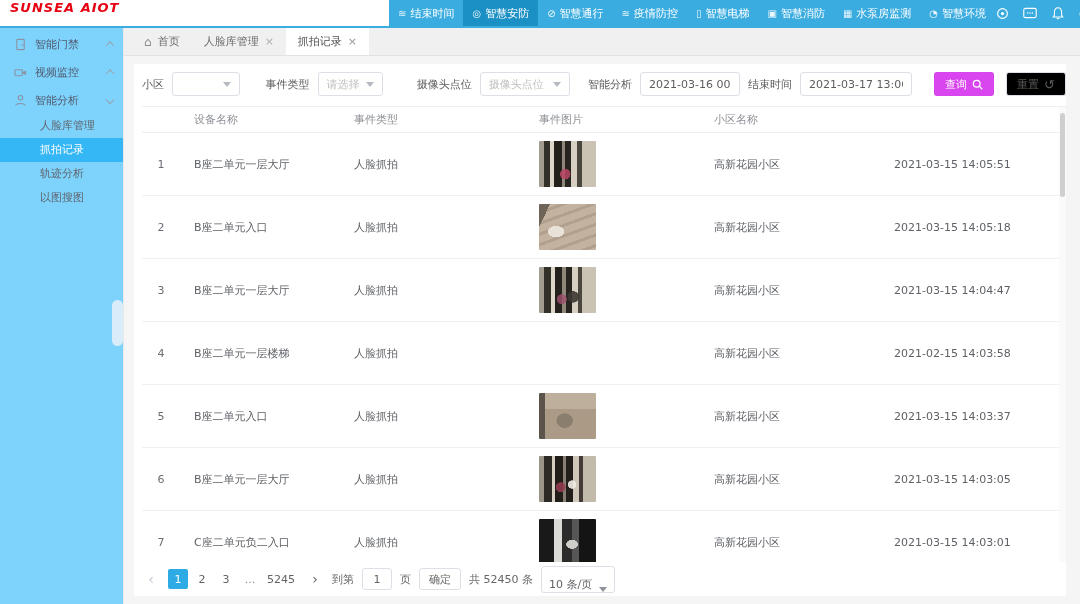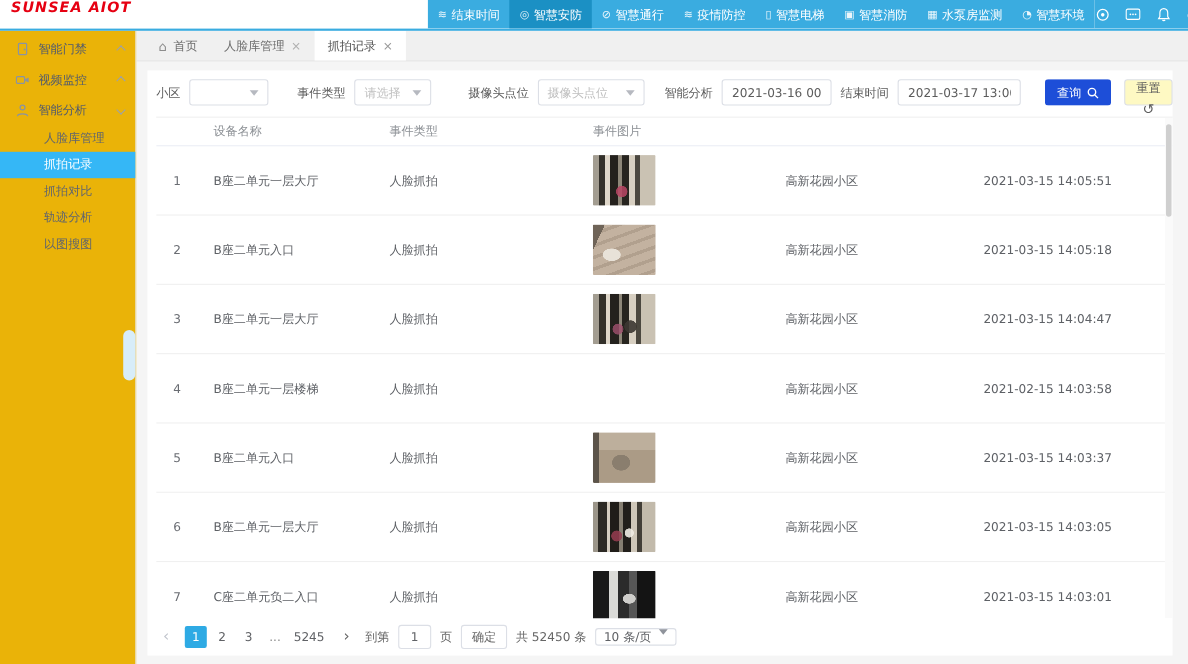--- a/index.html
+++ b/index.html
@@ -19,21 +19,21 @@
   .topnav-ico { font-size:10px; opacity:.9; }
   .topbar-right { flex:1; display:flex; align-items:center; justify-content:flex-end; background:#3aace0; padding-right:0; gap:14px; }
   .tb-icon { width:14px; height:14px; display:flex; align-items:center; justify-content:center; color:#fff; cursor:pointer; flex:0 0 auto; }
   .tb-icon svg { display:block; }
   .user-chip { display:flex; align-items:center; gap:5px; color:#fff; font-size:11px; cursor:pointer; white-space:nowrap; }
 
   
   .body-row { flex:1; display:flex; position:relative; overflow:hidden; }
 
   
-  .sidebar { width:124px; flex:0 0 124px; background:#eab308; border-right:1px solid #e8e8e8; padding-top:2px; }
+  .sidebar { width:124px; flex:0 0 124px; background:#7dd3fc; border-right:1px solid #e8e8e8; padding-top:2px; }
   .side-group { height:28px; display:flex; align-items:center; padding:0 10px 0 14px; color:#515a6e; cursor:pointer; }
   .side-group .g-ico { width:13px; height:13px; margin-right:8px; color:#8a93a3; flex:0 0 auto; }
   .side-group .g-label { flex:1; font-size:11px; }
   .chev { width:6px; height:6px; border-right:1px solid #9aa1ad; border-bottom:1px solid #9aa1ad; flex:0 0 auto; }
   .chev.up { transform:rotate(-135deg) translate(-1px,-1px); }
   .chev.down { transform:rotate(45deg); }
   .submenu { }
   .submenu-item { height:24px; line-height:24px; padding-left:40px; color:#60656e; font-size:11px; cursor:pointer; }
   .submenu-item.active { background:#35b7f6; color:#fff; }
   .collapse-handle { position:absolute; left:112px; top:272px; width:11px; height:46px; background:#d8edf9; border-radius:6px; cursor:pointer; }
@@ -54,22 +54,22 @@
   .filters { flex:0 0 40px; display:flex; align-items:center; gap:8px; padding:0 0 0 8px; }
   .f-label { color:#5c5c5c; font-size:11px; white-space:nowrap; }
   .select { height:24px; border:1px solid #dcdfe6; border-radius:3px; background:#fff; display:flex; align-items:center; justify-content:space-between; padding:0 8px; color:#bfbfbf; font-size:11px; cursor:pointer; }
   .select .sel-caret { width:0; height:0; border-left:4px solid transparent; border-right:4px solid transparent; border-top:5px solid #b6b9c0; }
   .sel-community { width:96px; margin-right:18px; }
   .sel-event { width:92px; margin-right:26px; }
   .sel-camera { width:132px; margin-right:10px; }
   .f-input { height:24px; border:1px solid #dcdfe6; border-radius:3px; padding:0 8px; font-size:11px; color:#5c5c5c; font-family:"DejaVu Sans","Liberation Sans",sans-serif; width:100px; }
   .f-input.end { width:112px; margin-right:14px; }
   .btn { height:24px; border-radius:3px; font-size:11px; display:flex; align-items:center; gap:5px; padding:0 10px; cursor:pointer; border:1px solid transparent; white-space:nowrap; }
-  .btn-query { background:#1d4ed8; color:#fff; }
-  .btn-reset { background:#fef9c3; color:#5c5c5c; border-color:#dcdfe6; margin-left:4px;flex-direction:column; }
+  .btn-query { background:#d946ef; color:#fff; }
+  .btn-reset { background:#000000; color:#5c5c5c; border-color:#dcdfe6; margin-left:4px; }
   .reset-glyph { font-size:13px; line-height:1; }
 
   
   .table-wrap { flex:1; position:relative; margin:2px 0 0 8px; overflow:hidden; border-top:1px solid #efefef; }
   .t-head, .t-row { display:grid; grid-template-columns:38px 160px 185px 175px 180px 1fr; align-items:center; }
   .t-head { height:26px; border-bottom:1px solid #ebeef5; color:#8c9095; font-size:11px; }
   .t-head > div { padding-left:14px; }
   .t-row { height:63px; border-bottom:1px solid #f0f0f0; color:#5e6166; font-size:11px; }
   .t-row > div { padding-left:14px; overflow:hidden; white-space:nowrap; }
   .cell-idx { text-align:center; padding-left:0 !important; color:#6a6d73; }
@@ -109,21 +109,21 @@
   
   .pagination { flex:0 0 34px; display:flex; align-items:center; gap:8px; padding-left:8px; color:#666; font-size:11px; }
   .pg-arrow { width:18px; height:20px; display:flex; align-items:center; justify-content:center; color:#c0c4cc; font-size:14px; cursor:pointer; }
   .pg-arrow.next { color:#666; }
   .pg-page { min-width:20px; height:20px; display:flex; align-items:center; justify-content:center; border-radius:2px; cursor:pointer; color:#606266; padding:0 3px; }
   .pg-page.active { background:#2eaae4; color:#fff; }
   .pg-page.ellipsis { cursor:default; color:#8c8c8c; }
   .pg-pages { display:flex; align-items:center; gap:4px; }
   .jump-input { width:30px; height:22px; border:1px solid #dcdfe6; border-radius:3px; text-align:center; font-size:11px; color:#606266; font-family:"DejaVu Sans","Liberation Sans",sans-serif; }
   .btn-confirm { height:22px; padding:0 9px; border:1px solid #dcdfe6; border-radius:3px; background:#fff; color:#666; font-size:11px; cursor:pointer; }
-  .page-size { height:16px; border:1px solid #dcdfe6; border-radius:3px; display:flex; align-items:flex-start; gap:7px; padding:0 7px; color:#606266; cursor:pointer; }
+  .page-size { height:27px; border:1px solid #dcdfe6; border-radius:3px; display:flex; align-items:flex-end; gap:7px; padding:0 7px; color:#606266; cursor:pointer; }
   .page-size .sel-caret { width:0; height:0; border-left:4px solid transparent; border-right:4px solid transparent; border-top:5px solid #8f939b; }
 </style>
 </head>
 <body>
 
 <div class="app">
 
   <header class="topbar">
     <div class="brand">
       <div class="brand-name">SUNSEA AIOT</div>
@@ -238,23 +238,20 @@
       <div class="submenu">
 
           <div class="submenu-item">
             <span>人脸库管理</span>
           </div>
 
           <div class="submenu-item active">
             <span>抓拍记录</span>
           </div>
 
-          <div class="submenu-item">
-            <span>抓拍对比</span>
-          </div>
 
           <div class="submenu-item">
             <span>轨迹分析</span>
           </div>
 
           <div class="submenu-item">
             <span>以图搜图</span>
           </div>
 
       </div>
@@ -313,20 +310,21 @@
               <span class="reset-glyph">↺</span>
             </button>
           </div>
 
           <div class="table-wrap">
             <div class="t-head">
               <div class="cell-idx"></div>
               <div>设备名称</div>
               <div>事件类型</div>
               <div>事件图片</div>
+              <div>小区名称</div>
             </div>
 
               <div class="t-row">
                 <div class="cell-idx">1</div>
                 <div>B座二单元一层大厅</div>
                 <div>人脸抓拍</div>
                 <div>
                   <div class="thumb t1"></div>
                 </div>
                 <div>高新花园小区</div>

